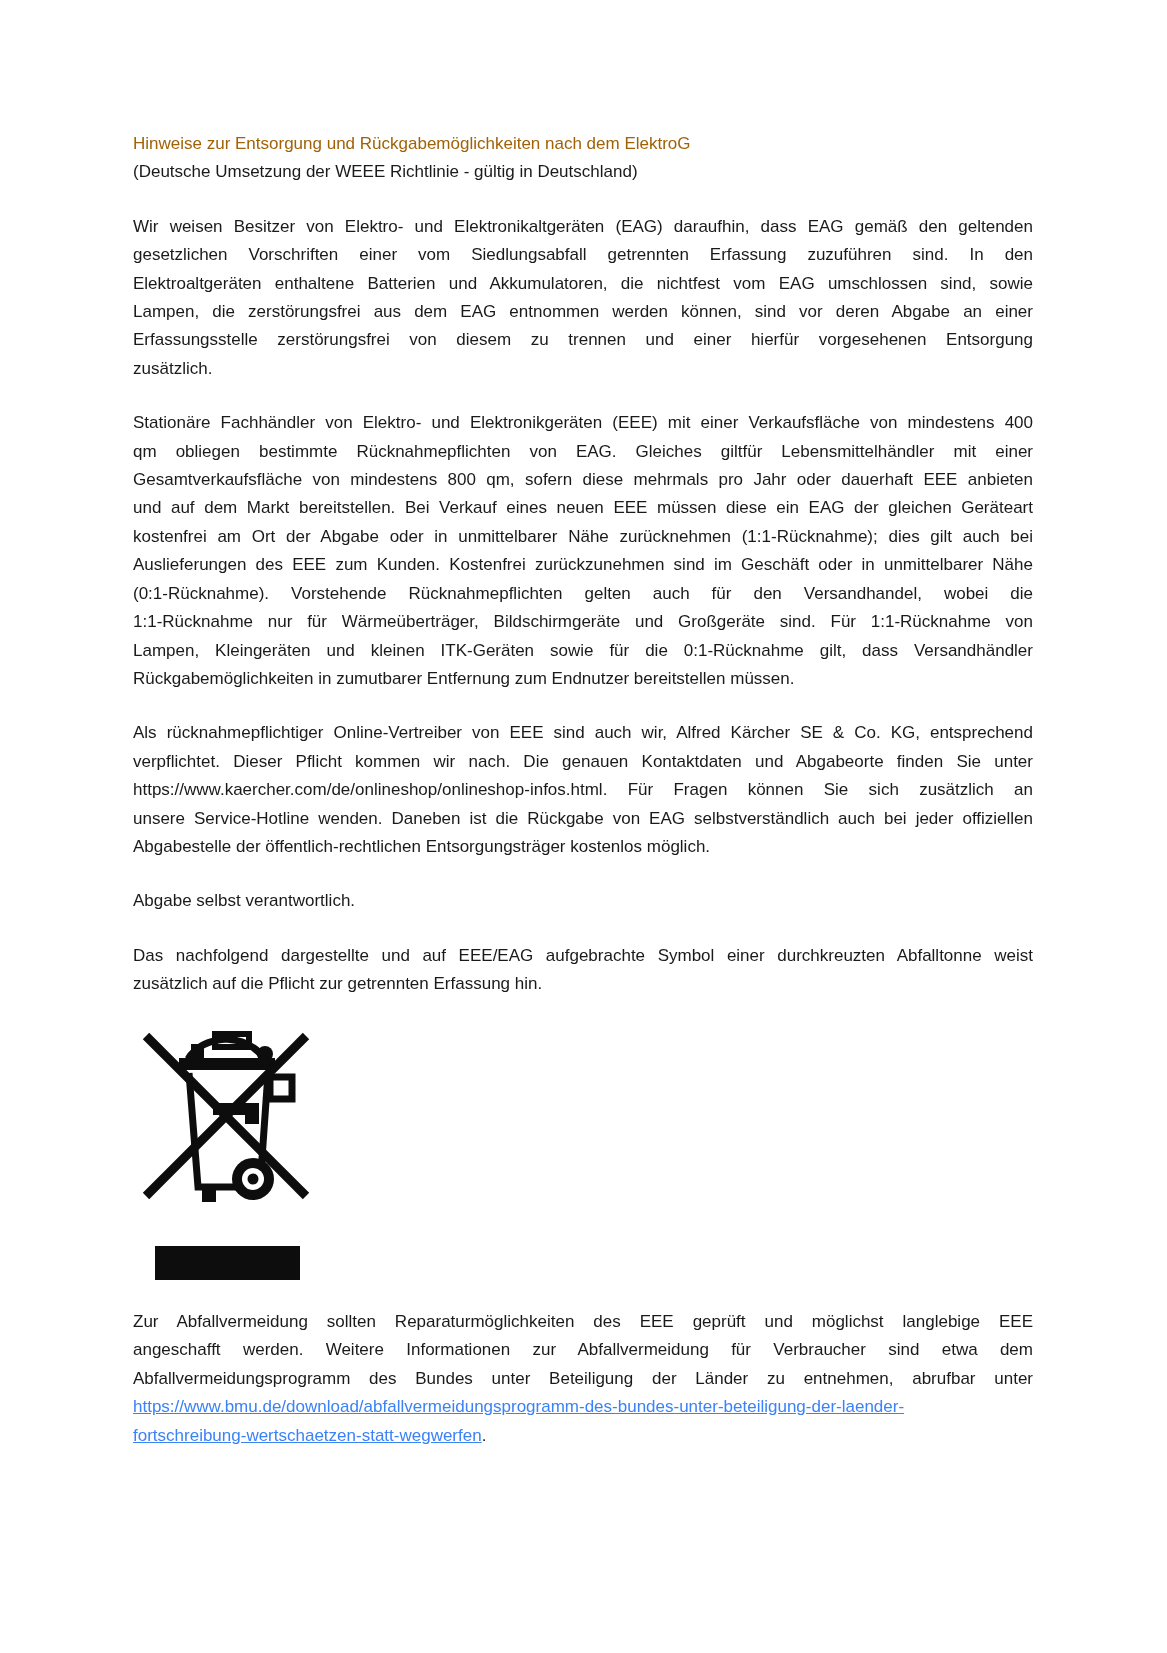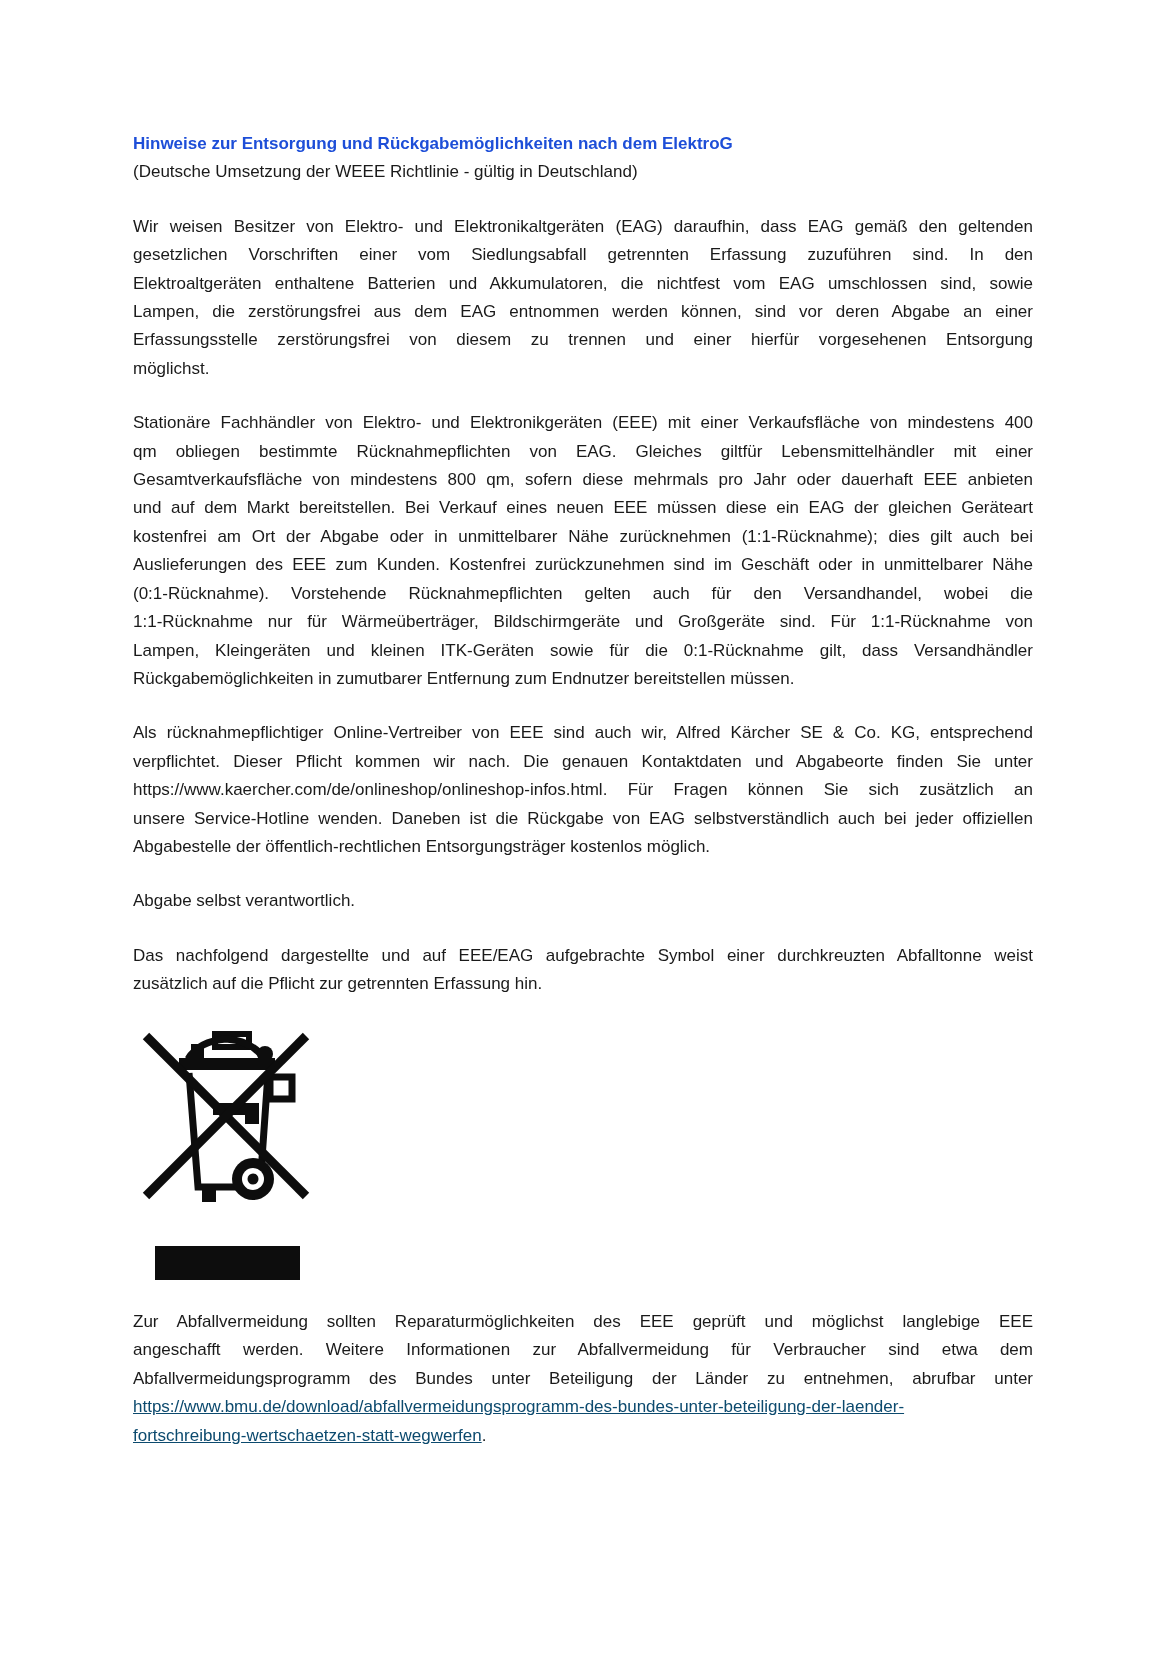--- a/index.html
+++ b/index.html
@@ -8,48 +8,48 @@
     width:1167px; height:1653px;
     box-sizing:border-box;
     padding:130px 134px 0 133px;
     font-family:"Liberation Sans","DejaVu Sans",sans-serif;
     font-size:17px;
     line-height:28.4px;
     color:#1a1a1a;
     overflow:hidden;
     background:#ffffff;
   }
-  .title { font-weight:bold; color:#1d4ed8; }
+  .title { font-weight:normal; color:#a16207; }
   .subtitle { }
   .para { margin-top:26px; }
   .line { text-align:justify; text-align-last:justify; }
   .line.last { text-align-last:left; }
   .it { }
-  .lnk { color:#0c4a6e; text-decoration:underline; cursor:pointer; }
+  .lnk { color:#3b82f6; text-decoration:underline; cursor:pointer; }
   .weee-block { margin-top:30px; margin-left:8px; width:180px; }
   .weee-bar { width:145px; height:34px; background:#0d0d0d; margin:34px 0 0 14px; }
   .footer-paras { margin-top:28px; }
   svg .st { stroke:#0d0d0d; fill:none; }
 </style>
 </head>
 <body>
 
 <div class="page">
 
   <div class="title line last">Hinweise zur Entsorgung und Rückgabemöglichkeiten nach dem ElektroG</div>
   <div class="subtitle line last">(Deutsche Umsetzung der WEEE Richtlinie - gültig in Deutschland)</div>
 
   <div>
       <div class="para">
         <div class="line"><span>Wir weisen Besitzer von Elektro- und Elektronikaltgeräten (EAG) daraufhin, dass EAG gemäß den geltenden</span></div>
         <div class="line"><span>gesetzlichen Vorschriften einer vom Siedlungsabfall getrennten Erfassung zuzuführen sind. In den</span></div>
         <div class="line"><span>Elektroaltgeräten enthaltene Batterien und Akkumulatoren, die nichtfest vom EAG umschlossen sind, sowie</span></div>
         <div class="line"><span>Lampen, die zerstörungsfrei aus dem EAG entnommen werden können, sind vor deren Abgabe an einer</span></div>
         <div class="line"><span>Erfassungsstelle zerstörungsfrei von diesem zu trennen und einer hierfür vorgesehenen Entsorgung</span></div>
-        <div class="line last"><span>möglichst.</span></div>
+        <div class="line last"><span>zusätzlich.</span></div>
       </div>
       <div class="para">
         <div class="line"><span>Stationäre Fachhändler von Elektro- und Elektronikgeräten (EEE) mit einer Verkaufsfläche von mindestens 400</span></div>
         <div class="line"><span>qm obliegen bestimmte Rücknahmepflichten von EAG. Gleiches giltfür Lebensmittelhändler mit einer</span></div>
         <div class="line"><span>Gesamtverkaufsfläche von mindestens 800 qm, sofern diese mehrmals pro Jahr oder dauerhaft EEE anbieten</span></div>
         <div class="line"><span>und auf dem Markt bereitstellen. Bei Verkauf eines neuen EEE müssen diese ein EAG der gleichen Geräteart</span></div>
         <div class="line"><span>kostenfrei am Ort der Abgabe oder in unmittelbarer Nähe zurücknehmen (1:1-Rücknahme); dies gilt auch bei</span></div>
         <div class="line"><span>Auslieferungen des EEE zum Kunden. Kostenfrei zurückzunehmen sind im Geschäft oder in unmittelbarer Nähe</span></div>
         <div class="line"><span>(0:1-Rücknahme). Vorstehende Rücknahmepflichten gelten auch für den Versandhandel, wobei die</span></div>
         <div class="line"><span>1:1-Rücknahme nur für Wärmeüberträger, Bildschirmgeräte und Großgeräte sind. Für 1:1-Rücknahme von</span></div>

